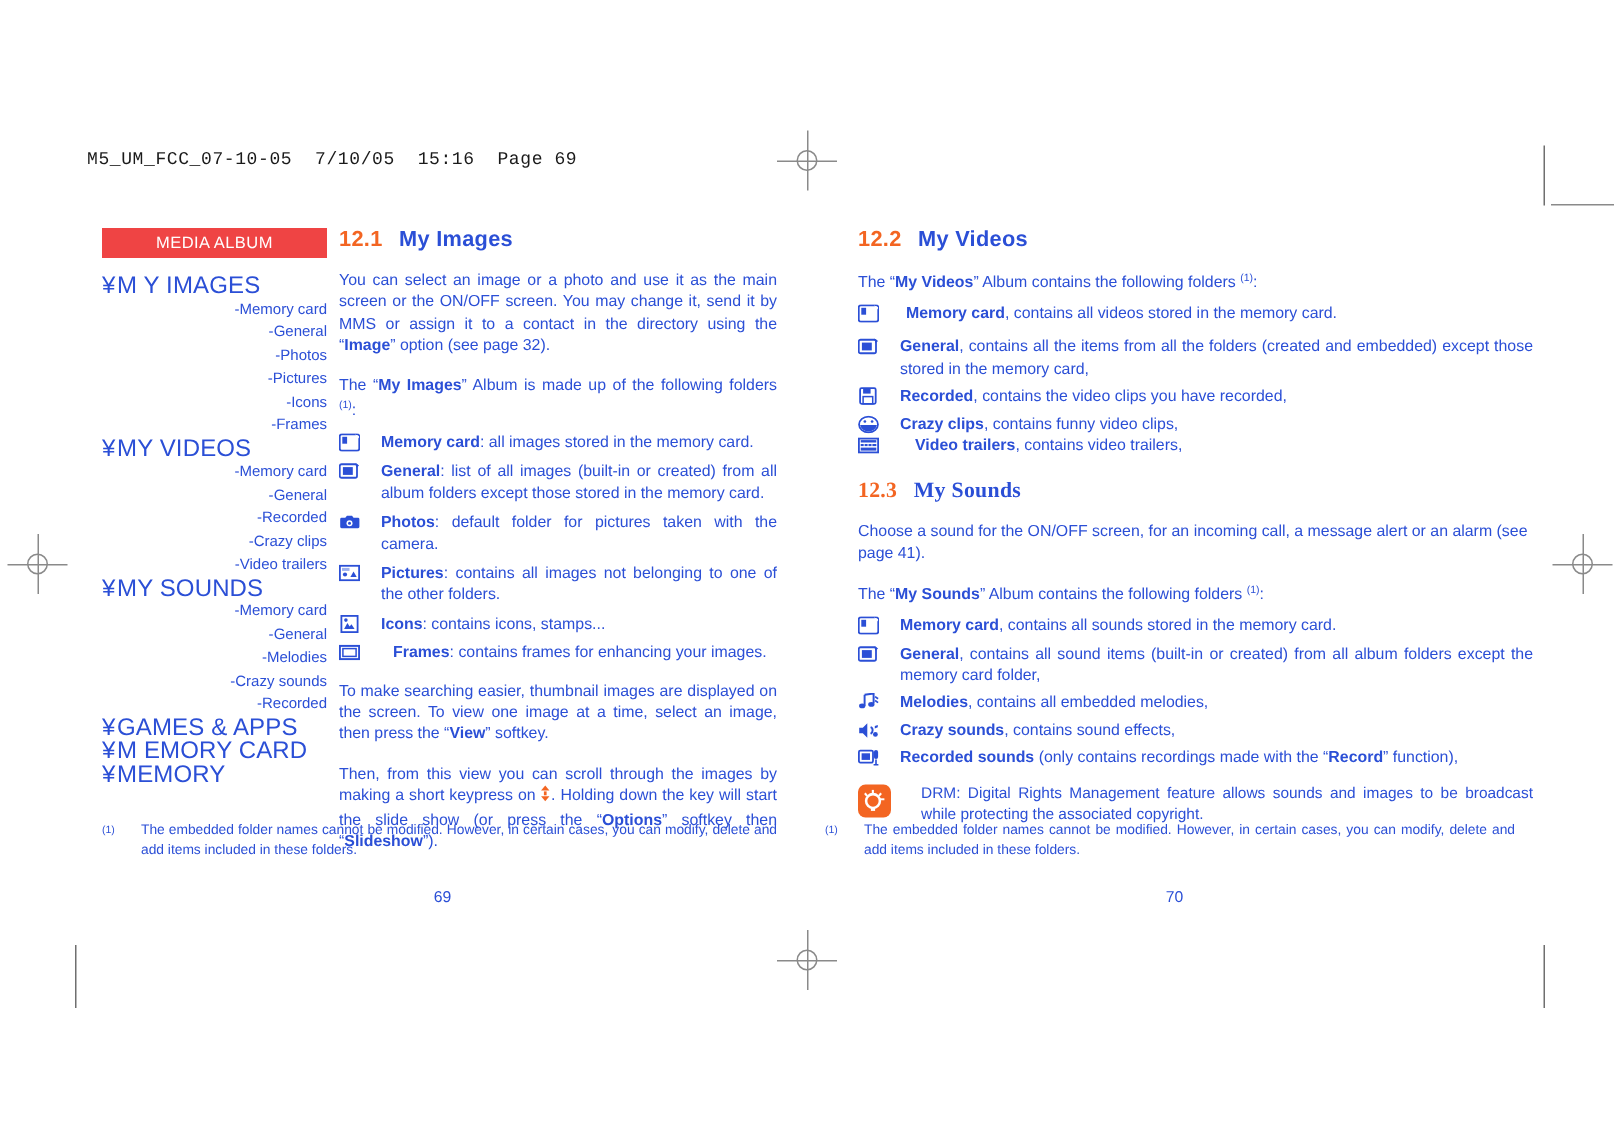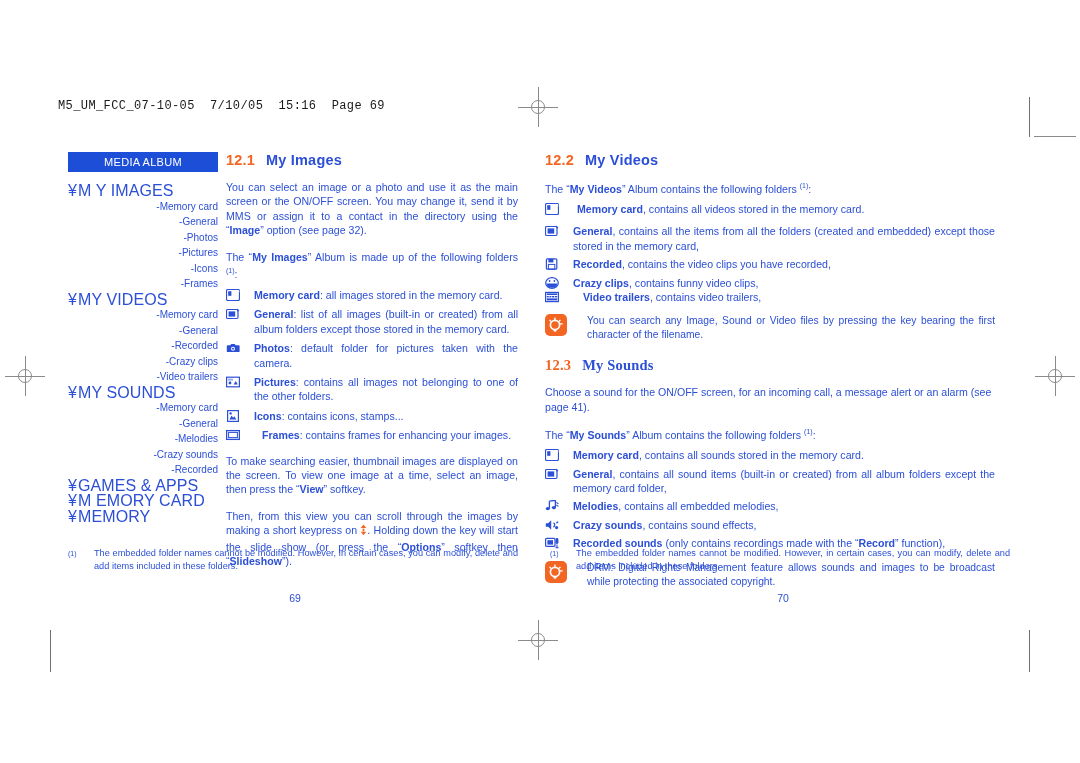--- a/index.html
+++ b/index.html
@@ -27,21 +27,21 @@
   }
 
   
   .col { position:absolute; top:0; }
   #leftcol  { left:0;   width:540px; height:763px; }
   #rightcol { left:540px; width:540px; height:763px; }
 
   
   .sidebar { position:absolute; left:68px; top:152px; width:150px; }
   .album-tab {
-    background:#1d4ed8; color:#ffffff;
+    background:#ef4444; color:#ffffff;
     font-size:11px; letter-spacing:0.3px;
     text-align:center; padding:4px 0 4px 0; width:150px;
   }
   .toc { margin-top:11px; }
   .toc-top {
     color:#2b4fd6; font-size:16px; letter-spacing:0.1px;
     line-height:15.5px; white-space:nowrap;
   }
   .toc-top .arrow { color:#2b4fd6; display:inline-block; width:10px; }
   .toc-sub {
@@ -256,21 +256,21 @@
     <div class="footnote" style="left:68px; top:547px; width:450px; padding-left:26px;">
       <span class="mark">(1)</span>
       <span>The embedded folder names cannot be modified. However, in certain cases, you can modify, delete and add items included in these folders.</span>
     </div>
 
     <div class="folio" style="left:265px; top:592px;">69</div>
   </div>
 
   <div class="col" id="rightcol">
 
-    <div style="position:absolute; left:5px; top:152px; width:450px;">
+    <div style="position:absolute; left:32px; top:152px; width:450px;">
 
       <div class="sec-head">
         <span class="num">12.2</span><span class="ttl">My Videos</span>
       </div>
 
       <div class="para" style="margin-top:11px; text-align:left;">
         The “<b>My Videos</b>” Album contains the following folders <span class="sup">(1)</span>:
       </div>
 
       <div style="margin-top:6px;">
@@ -328,33 +328,20 @@
                 <rect x="4.4" y="5" width="2" height="1.4" fill="#2b4fd6"></rect>
                 <rect x="7" y="5" width="2" height="1.4" fill="#2b4fd6"></rect>
                 <rect x="9.6" y="5" width="2.6" height="1.4" fill="#2b4fd6"></rect>
                 <rect x="1.8" y="7.4" width="10.4" height="2" fill="#2b4fd6"></rect>
               </svg>
           </span>
           <span class="txt"><b>Video trailers</b><span>, contains video trailers,</span></span>
         </div>
       </div>
 
-      <div class="tip" style="margin-top:10px; padding-left:42px; min-height:26px;">
-        <span class="tipicon">
-          <svg width="22" height="22" viewBox="0 0 22 22">
-              <circle cx="10" cy="11" r="4.6" fill="none" stroke="#ffffff" stroke-width="1.7"></circle>
-              <rect x="8.6" y="15" width="2.8" height="2.6" fill="#ffffff"></rect>
-              <rect x="9.2" y="3.6" width="1.4" height="2.6" fill="#ffffff"></rect>
-              <rect x="4.6" y="5.6" width="1.4" height="2.2" fill="#ffffff" transform="rotate(-40 5.3 6.7)"></rect>
-              <rect x="14" y="5.6" width="1.4" height="2.2" fill="#ffffff" transform="rotate(40 14.7 6.7)"></rect>
-              <rect x="14.6" y="9.2" width="3" height="1.3" fill="#ffffff"></rect>
-            </svg>
-        </span>
-        <span>You can search any Image, Sound or Video files by pressing the key bearing the first character of the filename.</span>
-      </div>
 
       <div class="sec-head" style="margin-top:15px;font-family:Liberation Serif, serif;">
         <span class="num">12.3</span><span class="ttl">My Sounds</span>
       </div>
 
       <div class="para" style="margin-top:11px; text-align:left;">Choose a sound for the ON/OFF screen, for an incoming call, a message alert or an alarm (see page 41).</div>
 
       <div class="para" style="margin-top:11px; text-align:left;">
         The “<b>My Sounds</b>” Album contains the following folders <span class="sup">(1)</span>:
       </div>

